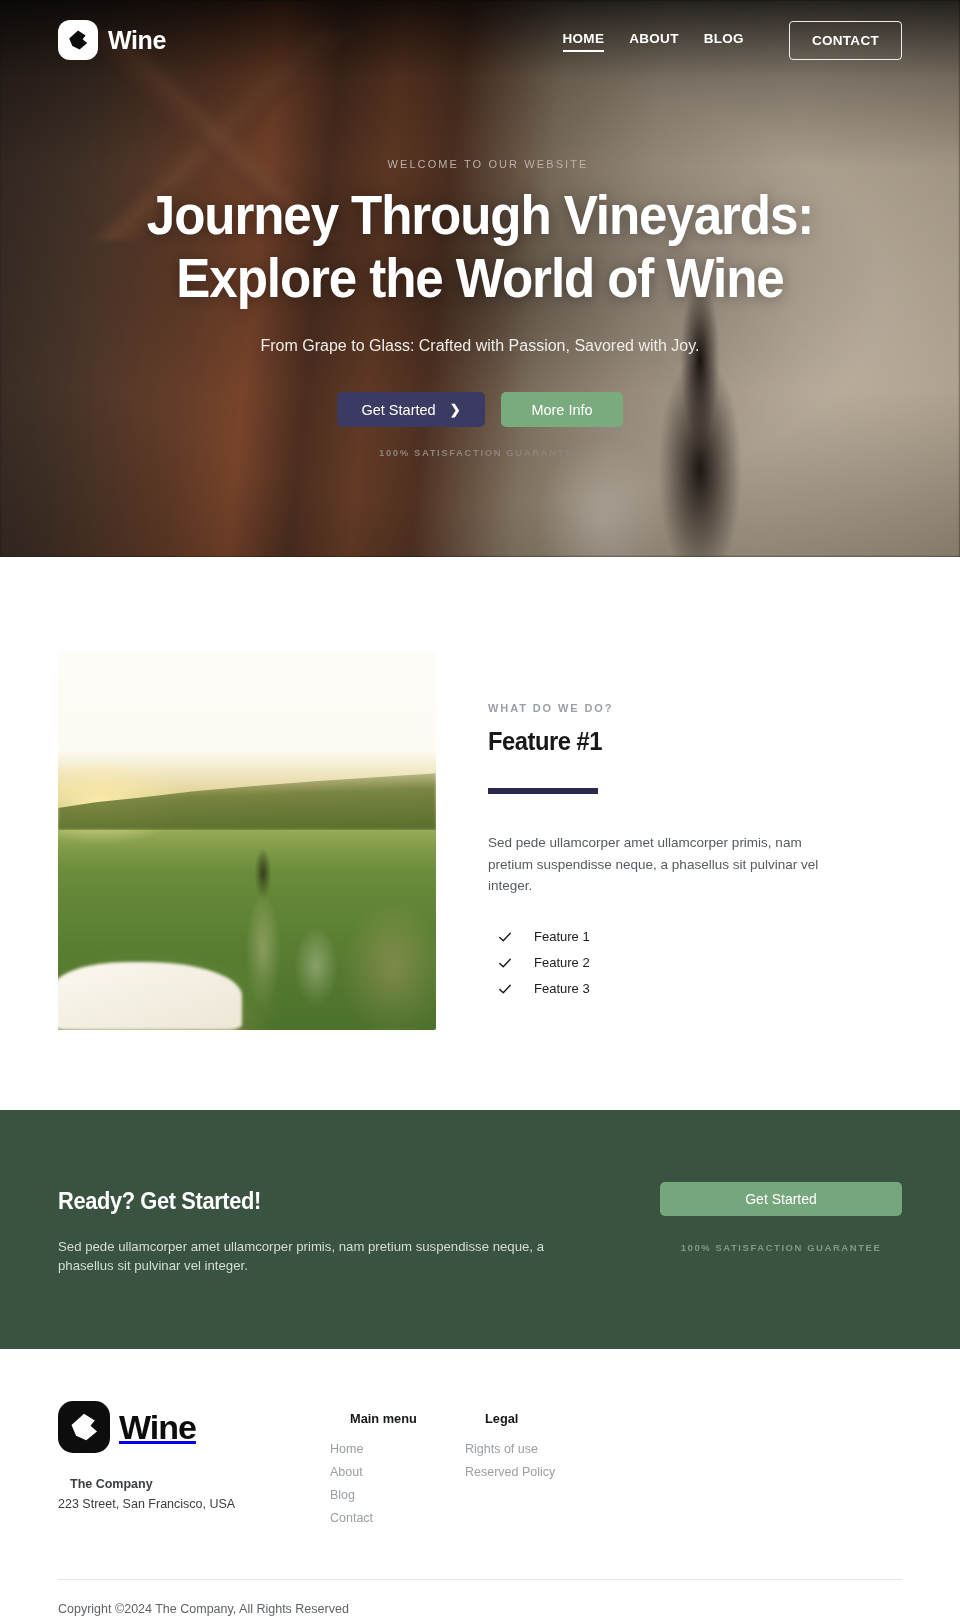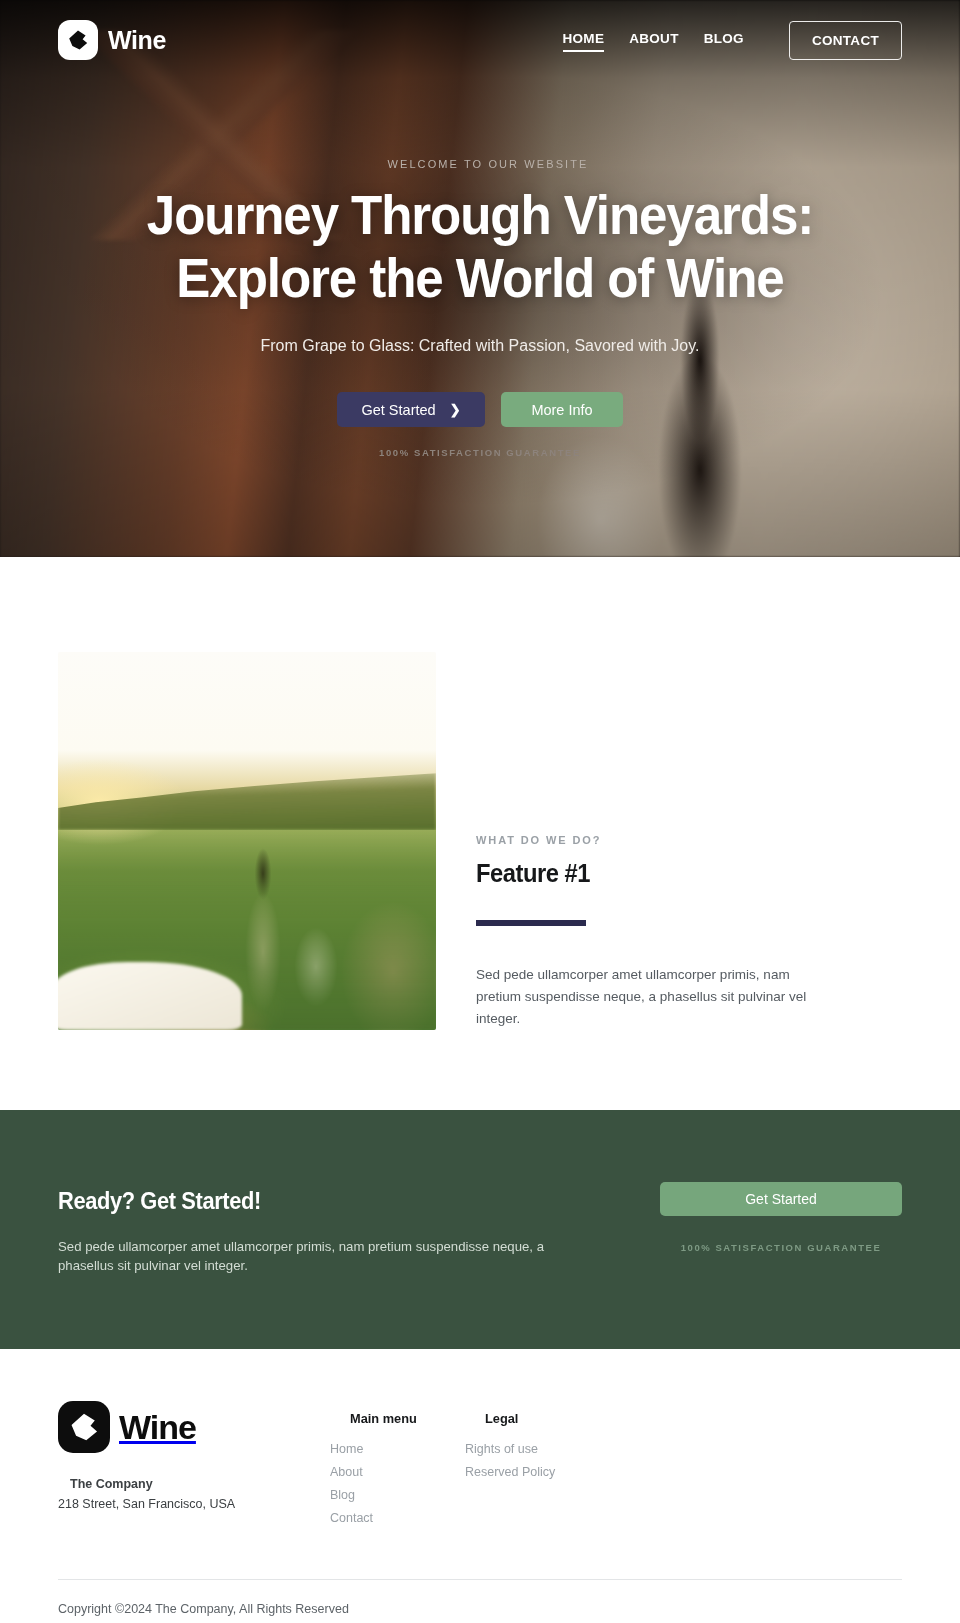--- a/index.html
+++ b/index.html
@@ -142,21 +142,21 @@
   .guarantee-hero {
     margin-top:20px;
     color:#8d837c; font-size:9.5px; font-weight:700; letter-spacing:1.6px;
     text-transform:uppercase;
   }
 
   
   .feature {
     width:900px; background:#ffffff;
     padding:95px 58px 80px;
-    display:flex; gap:40px; align-items:flex-end;
+    display:flex; gap:52px; align-items:center;
   }
   .feature-img {
     width:378px; height:378px; flex:0 0 378px; border-radius:2px; overflow:hidden;
     position:relative;
     background:
       
       radial-gradient(ellipse 110px 50px at 60px 360px, #f2efe4 0%, rgba(242,239,228,0) 70%),
       radial-gradient(ellipse 90px 40px at 150px 372px, #c28a4e 0%, rgba(194,138,78,0) 72%),
       
       radial-gradient(ellipse 70px 95px at 335px 320px, #cbab7e 0%, rgba(203,171,126,0) 74%),
@@ -322,20 +322,46 @@
     <div class="feature-img">
       <div class="ridge"></div>
       <div class="grass"></div>
       <div class="cloth"></div>
     </div>
     <div class="feature-body">
       <div class="kicker">WHAT DO WE DO?</div>
       <h2 class="feature-title">Feature #1</h2>
       <div class="accent-bar"></div>
       <p class="feature-text">Sed pede ullamcorper amet ullamcorper primis, nam pretium suspendisse neque, a phasellus sit pulvinar vel integer.</p>
+      <ul class="feature-list">
+        <li>
+          <span class="check">
+            <svg width="14" height="14" viewBox="0 0 16 16" aria-hidden="true">
+                <path d="M2 8.6 L6 12.4 L14 3.8" fill="none" stroke="#16181a" stroke-width="1.6" stroke-linecap="round" stroke-linejoin="round"></path>
+              </svg>
+          </span>
+          <span>Feature 1</span>
+        </li>
+        <li>
+          <span class="check">
+            <svg width="14" height="14" viewBox="0 0 16 16" aria-hidden="true">
+                <path d="M2 8.6 L6 12.4 L14 3.8" fill="none" stroke="#16181a" stroke-width="1.6" stroke-linecap="round" stroke-linejoin="round"></path>
+              </svg>
+          </span>
+          <span>Feature 2</span>
+        </li>
+        <li>
+          <span class="check">
+            <svg width="14" height="14" viewBox="0 0 16 16" aria-hidden="true">
+                <path d="M2 8.6 L6 12.4 L14 3.8" fill="none" stroke="#16181a" stroke-width="1.6" stroke-linecap="round" stroke-linejoin="round"></path>
+              </svg>
+          </span>
+          <span>Feature 3</span>
+        </li>
+      </ul>
     </div>
   </section>
 
   <section class="cta">
     <div class="cta-left">
       <h2 class="cta-title">Ready? Get Started!</h2>
       <p class="cta-text">Sed pede ullamcorper amet ullamcorper primis, nam pretium suspendisse neque, a phasellus sit pulvinar vel integer.</p>
     </div>
     <div class="cta-right">
       <button class="cta-btn">Get Started</button>
@@ -348,21 +374,21 @@
       <div class="footer-brand">
         <a class="footer-logo" href="#">
           <span class="footer-logo-mark">
             <svg width="34" height="34" viewBox="0 0 24 24" aria-hidden="true">
               <path d="M12 2.6 L19.6 7.4 L16.6 11.2 L21.2 15.1 L13.6 21.4 L6.4 18.1 L3.2 10.6 Z" fill="#ffffff"></path>
             </svg>
           </span>
           <span class="footer-brand-name">Wine</span>
         </a>
         <div class="footer-company">The Company</div>
-        <div class="footer-address">218 Street, San Francisco, USA</div>
+        <div class="footer-address">223 Street, San Francisco, USA</div>
       </div>
 
       <div class="footer-col">
         <div class="footer-col-title">Main menu</div>
         <a href="#">Home</a>
         <a href="#">About</a>
         <a href="#">Blog</a>
         <a href="#">Contact</a>
       </div>
 

